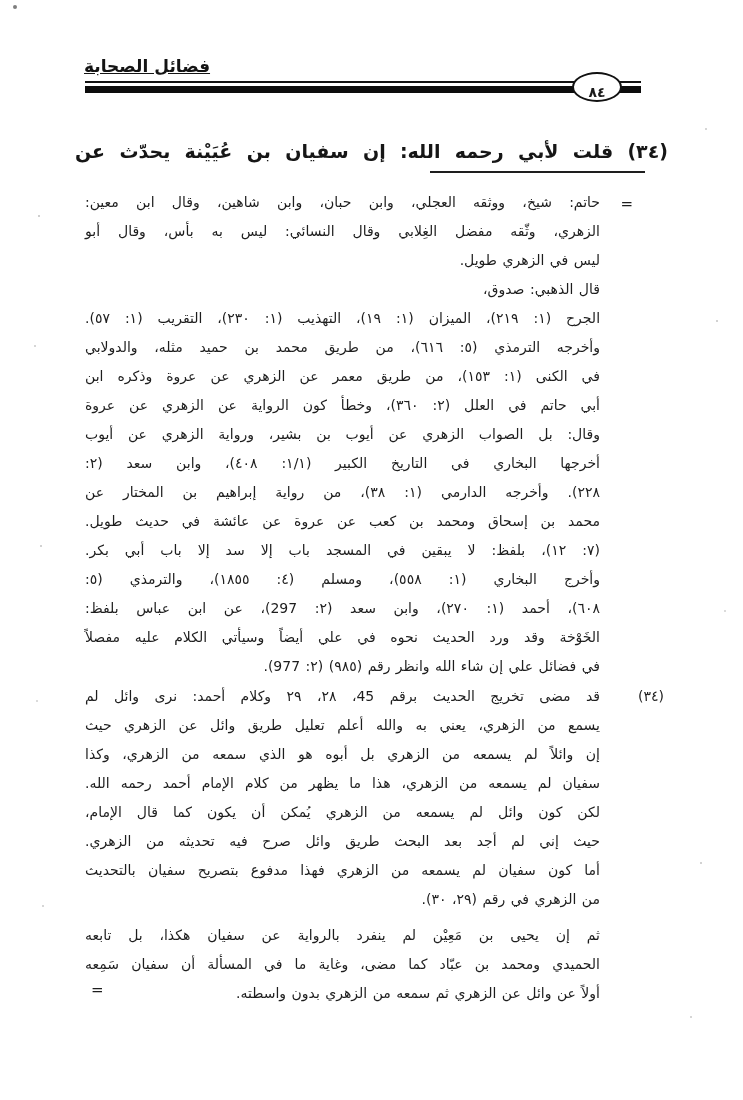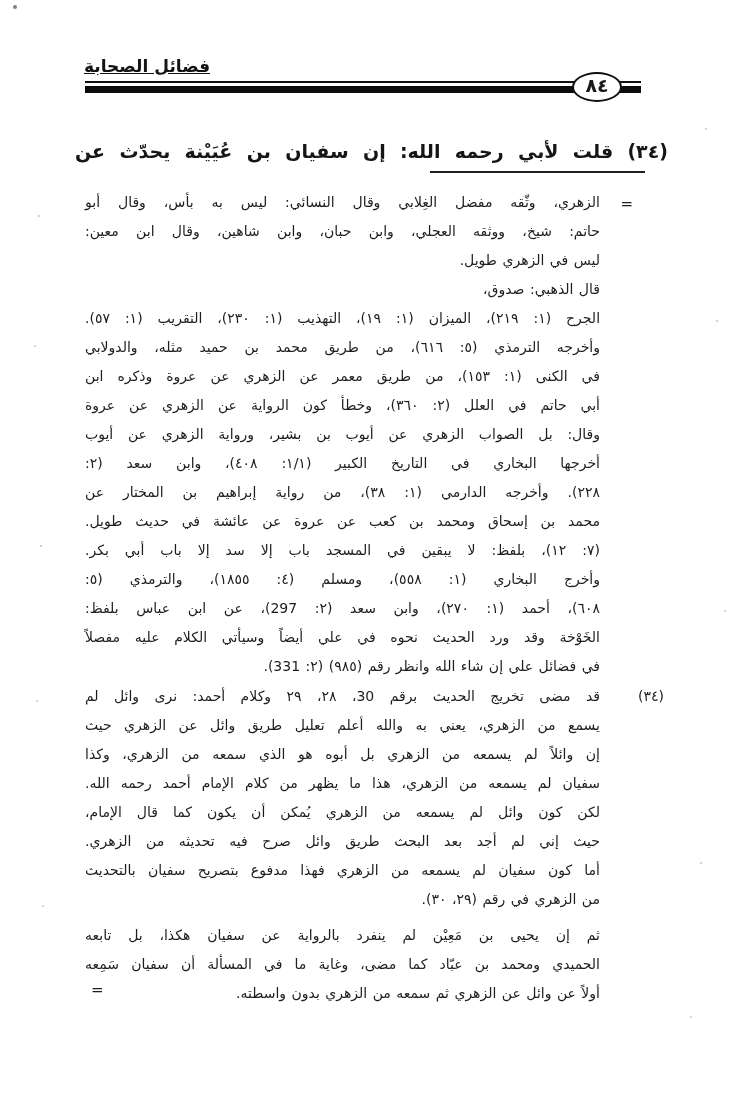--- a/index.html
+++ b/index.html
@@ -21,22 +21,22 @@
     text-decoration:underline;
   }
   .header-rule{
     position:absolute;top:81px;left:85px;width:556px;height:13px;
   }
   .rule-thin{position:absolute;top:0;left:0;right:0;height:2px;background:#121212;}
   .rule-thick{position:absolute;top:5px;left:0;right:0;height:7px;background:#0c0c0c;}
   .page-badge{
     position:absolute;left:487px;top:-9px;width:46px;height:26px;
     background:#ffffff;border:2.5px solid #111;border-radius:50%;
-    display:flex;align-items:flex-start;justify-content:center;
-    font-size:19px;font-weight:bold;z-index:2;
+    display:flex;align-items:flex-end;justify-content:center;
+    font-size:14px;font-weight:bold;z-index:2;
   }
   
   .matn{
     position:absolute;top:114px;right:75px;width:593px;
     font-size:19px;font-weight:bold;line-height:36px;
     direction:rtl;text-align:justify;text-align-last:justify;
     word-spacing:2px;color:#161616;
   }
   
   .fn-sep{
@@ -95,44 +95,44 @@
 
   <p class="matn">(٣٤) قلت لأبي رحمه الله: إن سفيان بن عُيَيْنة يحدّث عن</p>
 
   <div class="fn-sep"></div>
 
   <section class="footnotes">
 
     <div class="fn-block" id="fn-block-0">
       <span class="fn-marker fn-marker-eq">=</span>
 
-    <div class="fn-line fill">الزهري، وثّقه مفضل الغِلابي وقال النسائي: ليس به بأس، وقال أبو</div>
-        <div class="fn-line fill">حاتم: شيخ، ووثقه العجلي، وابن حبان، وابن شاهين، وقال ابن معين:</div>
+    <div class="fn-line fill">حاتم: شيخ، ووثقه العجلي، وابن حبان، وابن شاهين، وقال ابن معين:</div>
+        <div class="fn-line fill">الزهري، وثّقه مفضل الغِلابي وقال النسائي: ليس به بأس، وقال أبو</div>
         <div class="fn-line">ليس في الزهري طويل.</div>
         <div class="fn-line">قال الذهبي: صدوق،</div>
         <div class="fn-line fill">الجرح (١: ٢١٩)، الميزان (١: ١٩)، التهذيب (١: ٢٣٠)، التقريب (١: ٥٧).</div>
         <div class="fn-line fill">وأخرجه الترمذي (٥: ٦١٦)، من طريق محمد بن حميد مثله، والدولابي</div>
         <div class="fn-line fill">في الكنى (١: ١٥٣)، من طريق معمر عن الزهري عن عروة وذكره ابن</div>
         <div class="fn-line fill">أبي حاتم في العلل (٢: ٣٦٠)، وخطأ كون الرواية عن الزهري عن عروة</div>
         <div class="fn-line fill">وقال: بل الصواب الزهري عن أيوب بن بشير، ورواية الزهري عن أيوب</div>
         <div class="fn-line fill">أخرجها البخاري في التاريخ الكبير (١/١: ٤٠٨)، وابن سعد (٢:</div>
         <div class="fn-line fill">٢٢٨). وأخرجه الدارمي (١: ٣٨)، من رواية إبراهيم بن المختار عن</div>
         <div class="fn-line fill">محمد بن إسحاق ومحمد بن كعب عن عروة عن عائشة في حديث طويل.</div>
         <div class="fn-line fill">(٧: ١٢)، بلفظ: لا يبقين في المسجد باب إلا سد إلا باب أبي بكر.</div>
         <div class="fn-line fill">وأخرج البخاري (١: ٥٥٨)، ومسلم (٤: ١٨٥٥)، والترمذي (٥:</div>
         <div class="fn-line fill">٦٠٨)، أحمد (١: ٢٧٠)، وابن سعد (٢: 297)، عن ابن عباس بلفظ:</div>
         <div class="fn-line fill">الخَوْخة وقد ورد الحديث نحوه في علي أيضاً وسيأتي الكلام عليه مفصلاً</div>
-        <div class="fn-line">في فضائل علي إن شاء الله وانظر رقم (٩٨٥) (٢: 331).</div>
+        <div class="fn-line">في فضائل علي إن شاء الله وانظر رقم (٩٨٥) (٢: 977).</div>
       </div>
 
     <div class="fn-block" id="fn-block-1">
       <span class="fn-marker fn-marker-num">(٣٤)</span>
 
       <span class="fn-marker fn-marker-bottom">=</span>
-    <div class="fn-line fill">قد مضى تخريج الحديث برقم 30، ٢٨، ٢٩ وكلام أحمد: نرى وائل لم</div>
+    <div class="fn-line fill">قد مضى تخريج الحديث برقم 45، ٢٨، ٢٩ وكلام أحمد: نرى وائل لم</div>
         <div class="fn-line fill">يسمع من الزهري، يعني به والله أعلم تعليل طريق وائل عن الزهري حيث</div>
         <div class="fn-line fill">إن وائلاً لم يسمعه من الزهري بل أبوه هو الذي سمعه من الزهري، وكذا</div>
         <div class="fn-line fill">سفيان لم يسمعه من الزهري، هذا ما يظهر من كلام الإمام أحمد رحمه الله.</div>
         <div class="fn-line fill">لكن كون وائل لم يسمعه من الزهري يُمكن أن يكون كما قال الإمام،</div>
         <div class="fn-line fill">حيث إني لم أجد بعد البحث طريق وائل صرح فيه تحديثه من الزهري.</div>
         <div class="fn-line fill">أما كون سفيان لم يسمعه من الزهري فهذا مدفوع بتصريح سفيان بالتحديث</div>
         <div class="fn-line">من الزهري في رقم (٢٩، ٣٠).</div>
         <div class="fn-line fill gap">ثم إن يحيى بن مَعِيْن لم ينفرد بالرواية عن سفيان هكذا، بل تابعه</div>
         <div class="fn-line fill">الحميدي ومحمد بن عبّاد كما مضى، وغاية ما في المسألة أن سفيان سَمِعه</div>
         <div class="fn-line">أولاً عن وائل عن الزهري ثم سمعه من الزهري بدون واسطته.</div>

